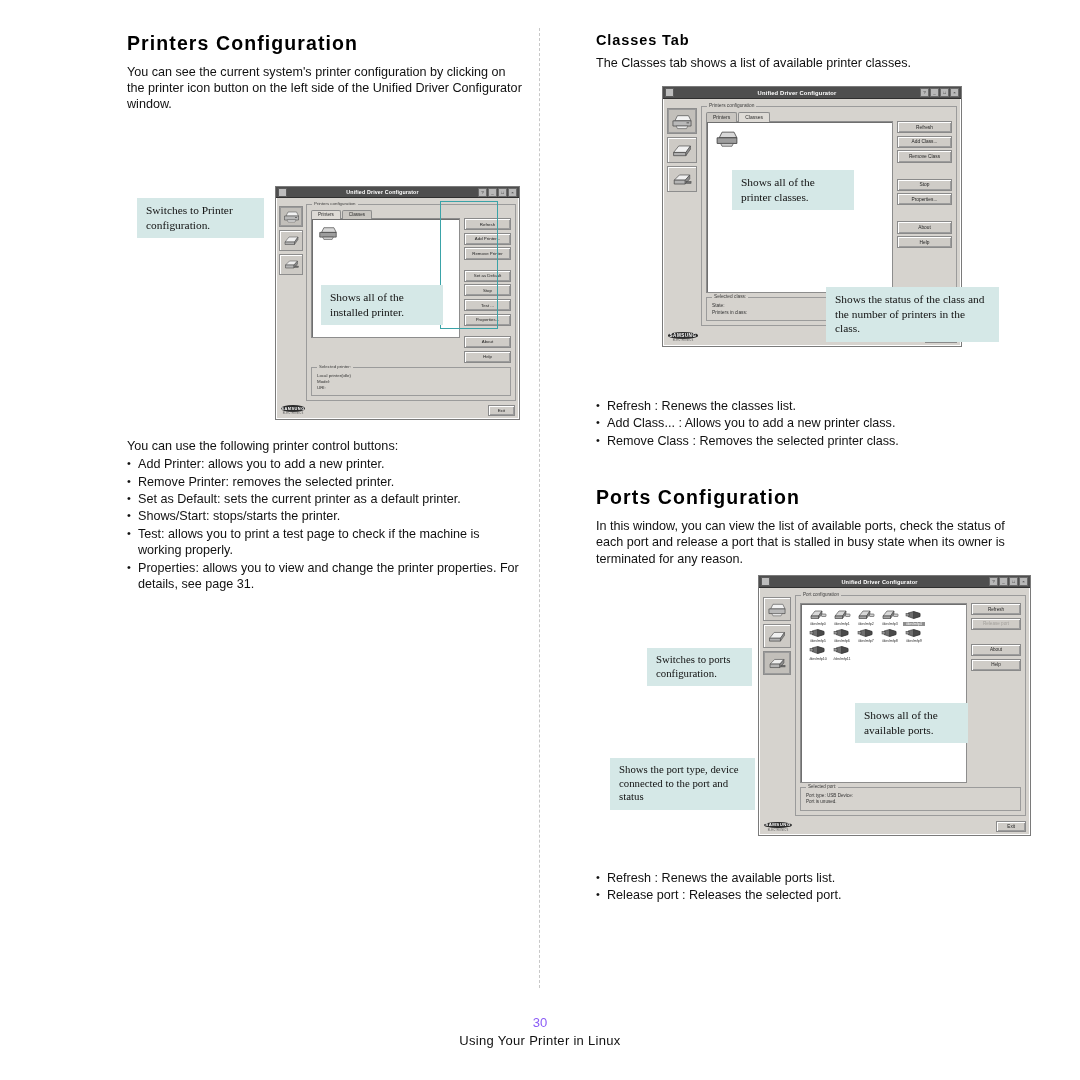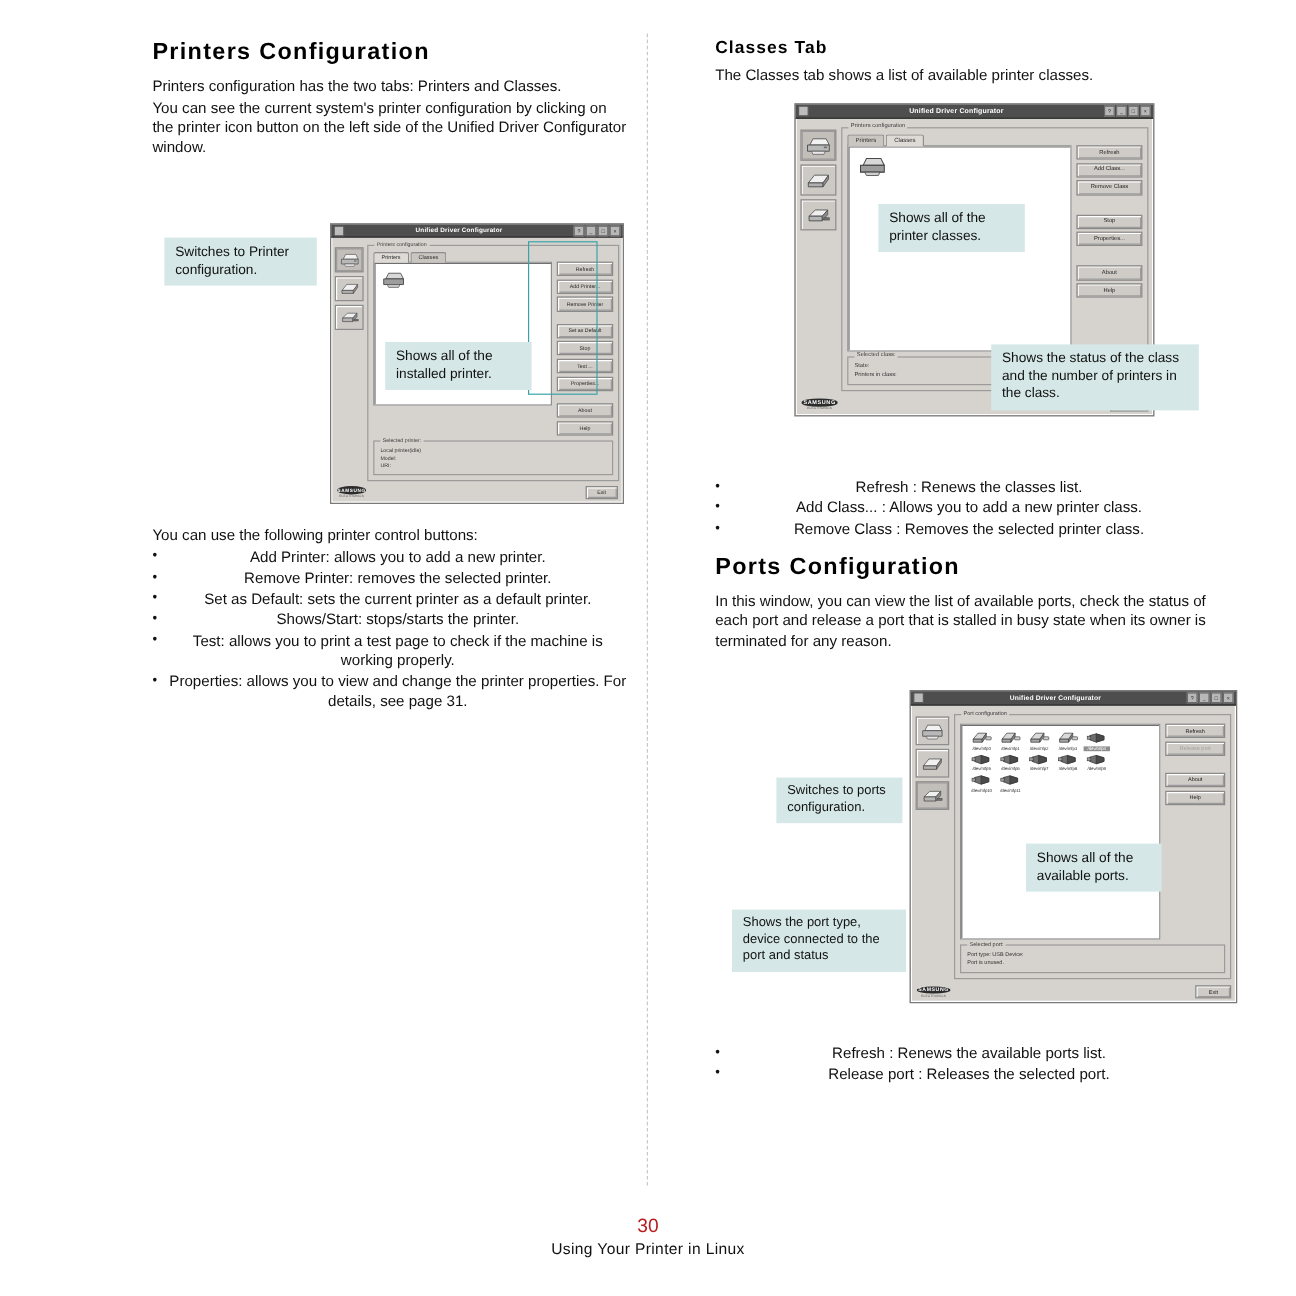--- a/index.html
+++ b/index.html
@@ -27,21 +27,21 @@
     font-size:19.5px; font-weight:bold; letter-spacing:1.1px;
     margin:0 0 9px 0; color:#000;
   }
   h2.sub {
     font-size:14.5px; font-weight:bold; letter-spacing:0.9px;
     margin:17px 0 7px 0; color:#000;
   }
   p.body {
     font-size:12.6px; line-height:16.2px; margin:0 0 2px 0; color:#111;
   }
-  ul.bul { list-style:none; margin:2px 0 0 0; padding:0;text-align:center; }
+  ul.bul { list-style:none; margin:2px 0 0 0; padding:0; }
   ul.bul li {
     font-size:12.6px; line-height:16.4px; padding-left:11px;
     position:relative; margin-bottom:1px; color:#111;
   }
   ul.bul li:before {
     content:"\2022"; position:absolute; left:0px; top:-1px; font-size:11px;
   }
 
   
   .shot { position:absolute; }
@@ -141,20 +141,21 @@
   
   .hl-ring {
     position:absolute; border:1px solid #3aa3a8; pointer-events:none;
   }
 
   
   .callout {
     position:absolute; background:#d5e8e7; color:#111;
     font-size:11.4px; line-height:14.6px; padding:5px 8px 6px 9px;
     z-index:9;
+    font-family:Liberation Serif, serif;
   }
   .callout.small { font-size:10.8px; line-height:13.6px; }
   .tail { position:absolute; width:0; height:0; z-index:9; }
 
   
   .gl { display:block; }
 
   
   .portgrid { padding:5px 0 0 6px; }
   .portrow { display:flex; gap:2px; margin-bottom:1px; }
@@ -162,33 +163,32 @@
   .portcell .plab {
     font-size:3.7px; color:#333; margin-top:0.5px; display:block;
     letter-spacing:-0.1px; white-space:nowrap;
   }
   .portcell .plab.sel { background:#8e8e8e; color:#fff; }
 
   
   .pagefoot {
     position:absolute; left:0; right:0; top:1015px; text-align:center;
   }
-  .pagefoot .pnum { font-size:16px; color:#b91c1c; line-height:16px; }
+  .pagefoot .pnum { font-size:13px; color:#8b5cf6; line-height:16px; }
   .pagefoot .ptitle { font-size:13px; color:#111; line-height:19px; letter-spacing:.3px;}
 </style>
 </head>
 <body>
 
 <div class="page">
 
   <div class="divider"></div>
 
   <div class="col-left">
     <h1 class="sec">Printers Configuration</h1>
-    <p class="body">Printers configuration has the two tabs: Printers and Classes.</p>
     <p class="body">You can see the current system's printer configuration by clicking on the printer icon button on the left side of the Unified Driver Configurator window.</p>
   </div>
 
   <div class="shot" style="left:275px; top:186px; width:245px;">
     <div class="win">
       <div class="titlebar">
         <span class="tb-ico"></span>
         <span class="tb-title">Unified Driver Configurator</span>
         <span class="tb-btns">
           <span>?</span>
@@ -397,21 +397,21 @@
   <svg class="tail" style="left:788px; top:312px;" width="40" height="22">
       <path d="M40 0 L0 12 L40 20 Z" fill="#d5e8e7"></path>
     </svg>
 
   <div class="col-right" style="top:396px;">
     <ul class="bul">
       <li>Refresh : Renews the classes list.</li>
       <li>Add Class... : Allows you to add a new printer class.</li>
       <li>Remove Class : Removes the selected printer class.</li>
     </ul>
-    <h1 class="sec" style="margin-top:12px;">Ports Configuration</h1>
+    <h1 class="sec" style="margin-top:37px;">Ports Configuration</h1>
     <p class="body">In this window, you can view the list of available ports, check the status of each port and release a port that is stalled in busy state when its owner is terminated for any reason.</p>
   </div>
 
   <div class="shot" style="left:758px; top:575px; width:273px;">
     <div class="win">
       <div class="titlebar" style="height:11px;">
         <span class="tb-ico"></span>
         <span class="tb-title" style="font-size:5.6px;">Unified Driver Configurator</span>
         <span class="tb-btns">
           <span>?</span>

